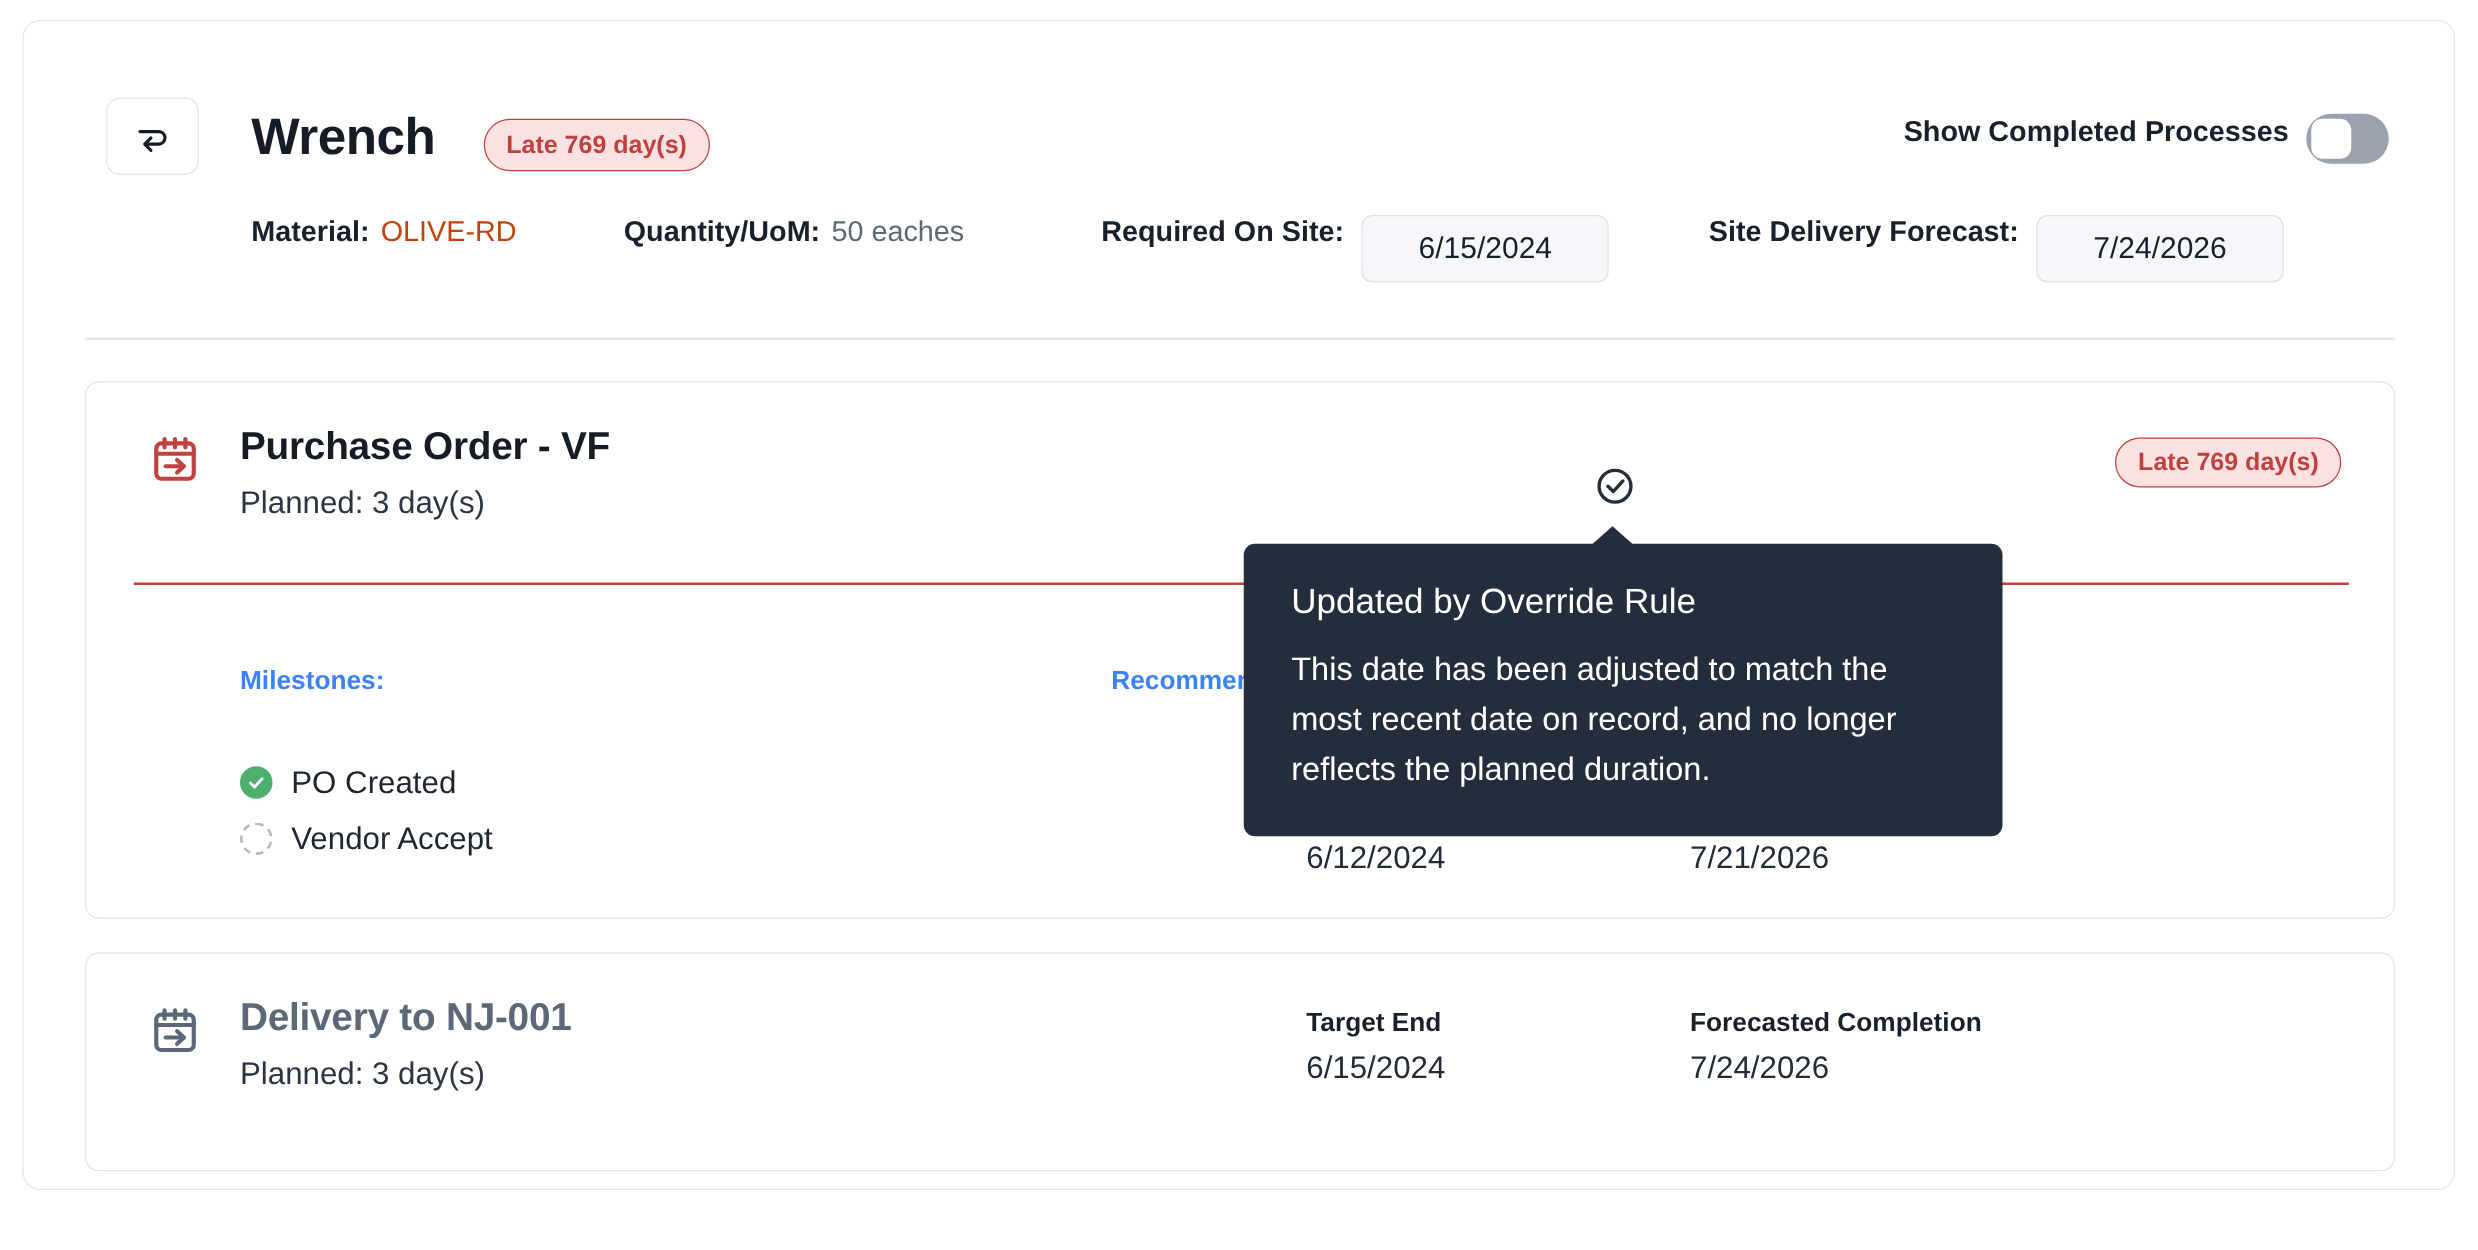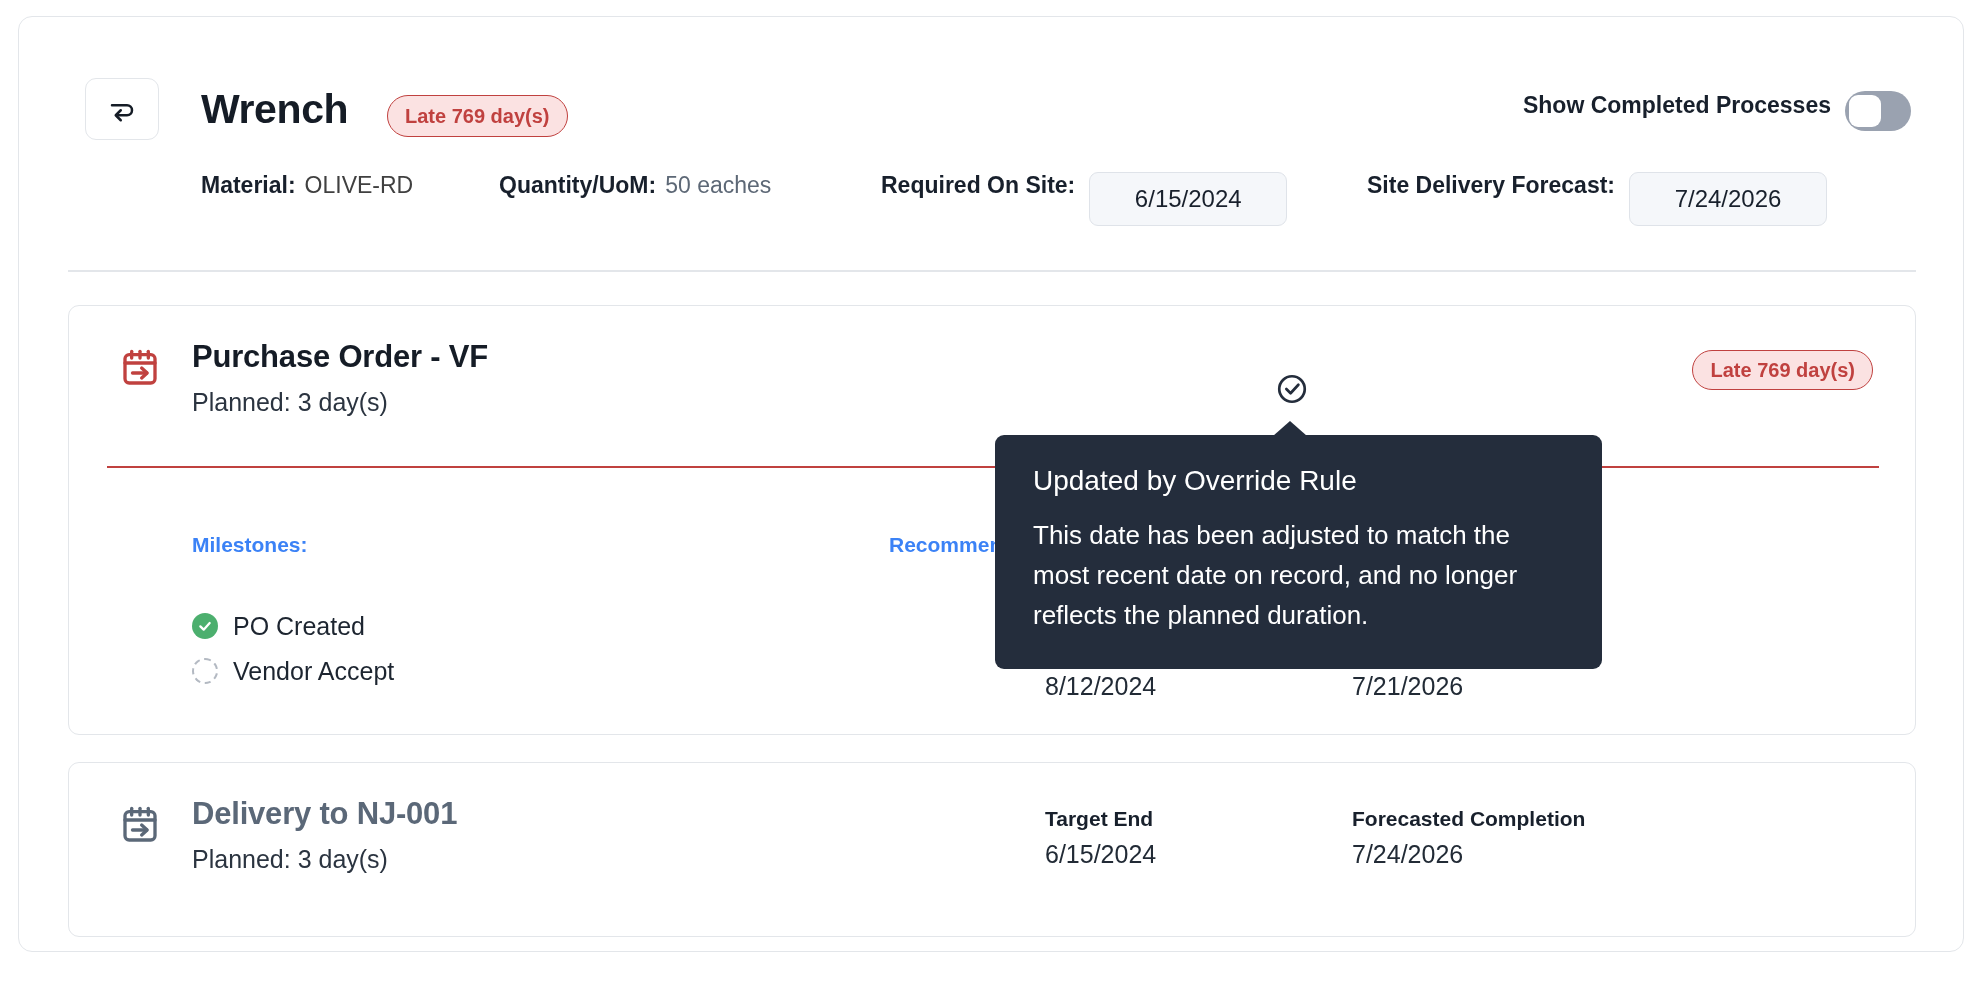--- a/index.html
+++ b/index.html
@@ -105,21 +105,21 @@
   
   .meta-row {
     position: absolute;
     left: 0;
     top: 155px;
     width: 100%;
     height: 70px;
   }
   .meta-item { position: absolute; display: flex; align-items: flex-start; height: 56px; }
   .meta-key { font-size: 23px; font-weight: bold; color: #18202c; white-space: nowrap; }
-  .meta-val { font-size: 23px; color: #404040; margin-left: 9px; white-space: nowrap; }
+  .meta-val { font-size: 23px; color: #c2410c; margin-left: 9px; white-space: nowrap; }
   .meta-val.muted { color: #5d6876; }
 
   .date-box {
     margin-left: 14px;
     height: 54px;
     min-width: 198px;
     padding: 0 18px;
     display: flex;
     align-items: center;
     justify-content: center;
@@ -351,21 +351,21 @@
         <line x1="7.5" y1="15" x2="16" y2="15"></line>
         <polyline points="13 12 16.3 15 13 18"></polyline>
       </svg>
     </span>
 
     <div class="card-title red-theme">Purchase Order - VF</div>
     <div class="card-sub">Planned: 3 day(s)</div>
 
     <div class="date-col" style="left:976px; top:333px;">
       <div class="date-col-label">Target End</div>
-      <div class="date-col-value">8/12/2024</div>
+      <div class="date-col-value">6/12/2024</div>
     </div>
 
     <div class="date-col" style="left:1283px; top:333px;">
       <div class="date-col-label">Forecasted Completion</div>
       <div class="date-col-value">7/21/2026</div>
     </div>
 
     <div class="card-late-pill">Late 769 day(s)</div>
 
     <div class="card-rule"></div>

